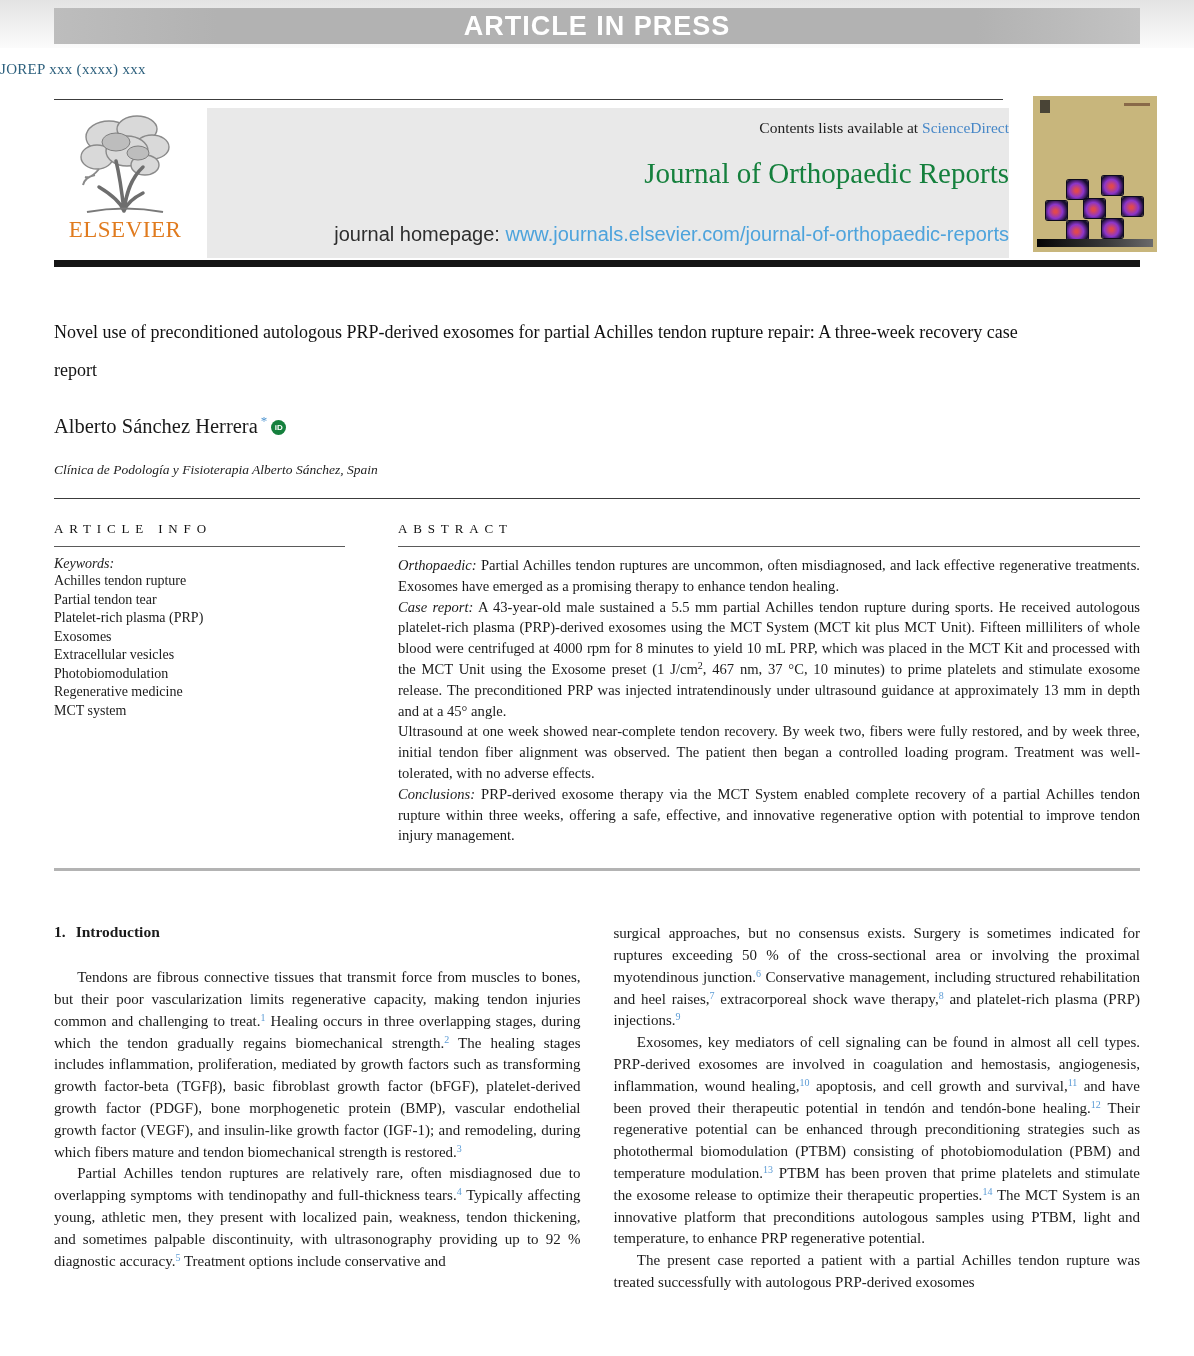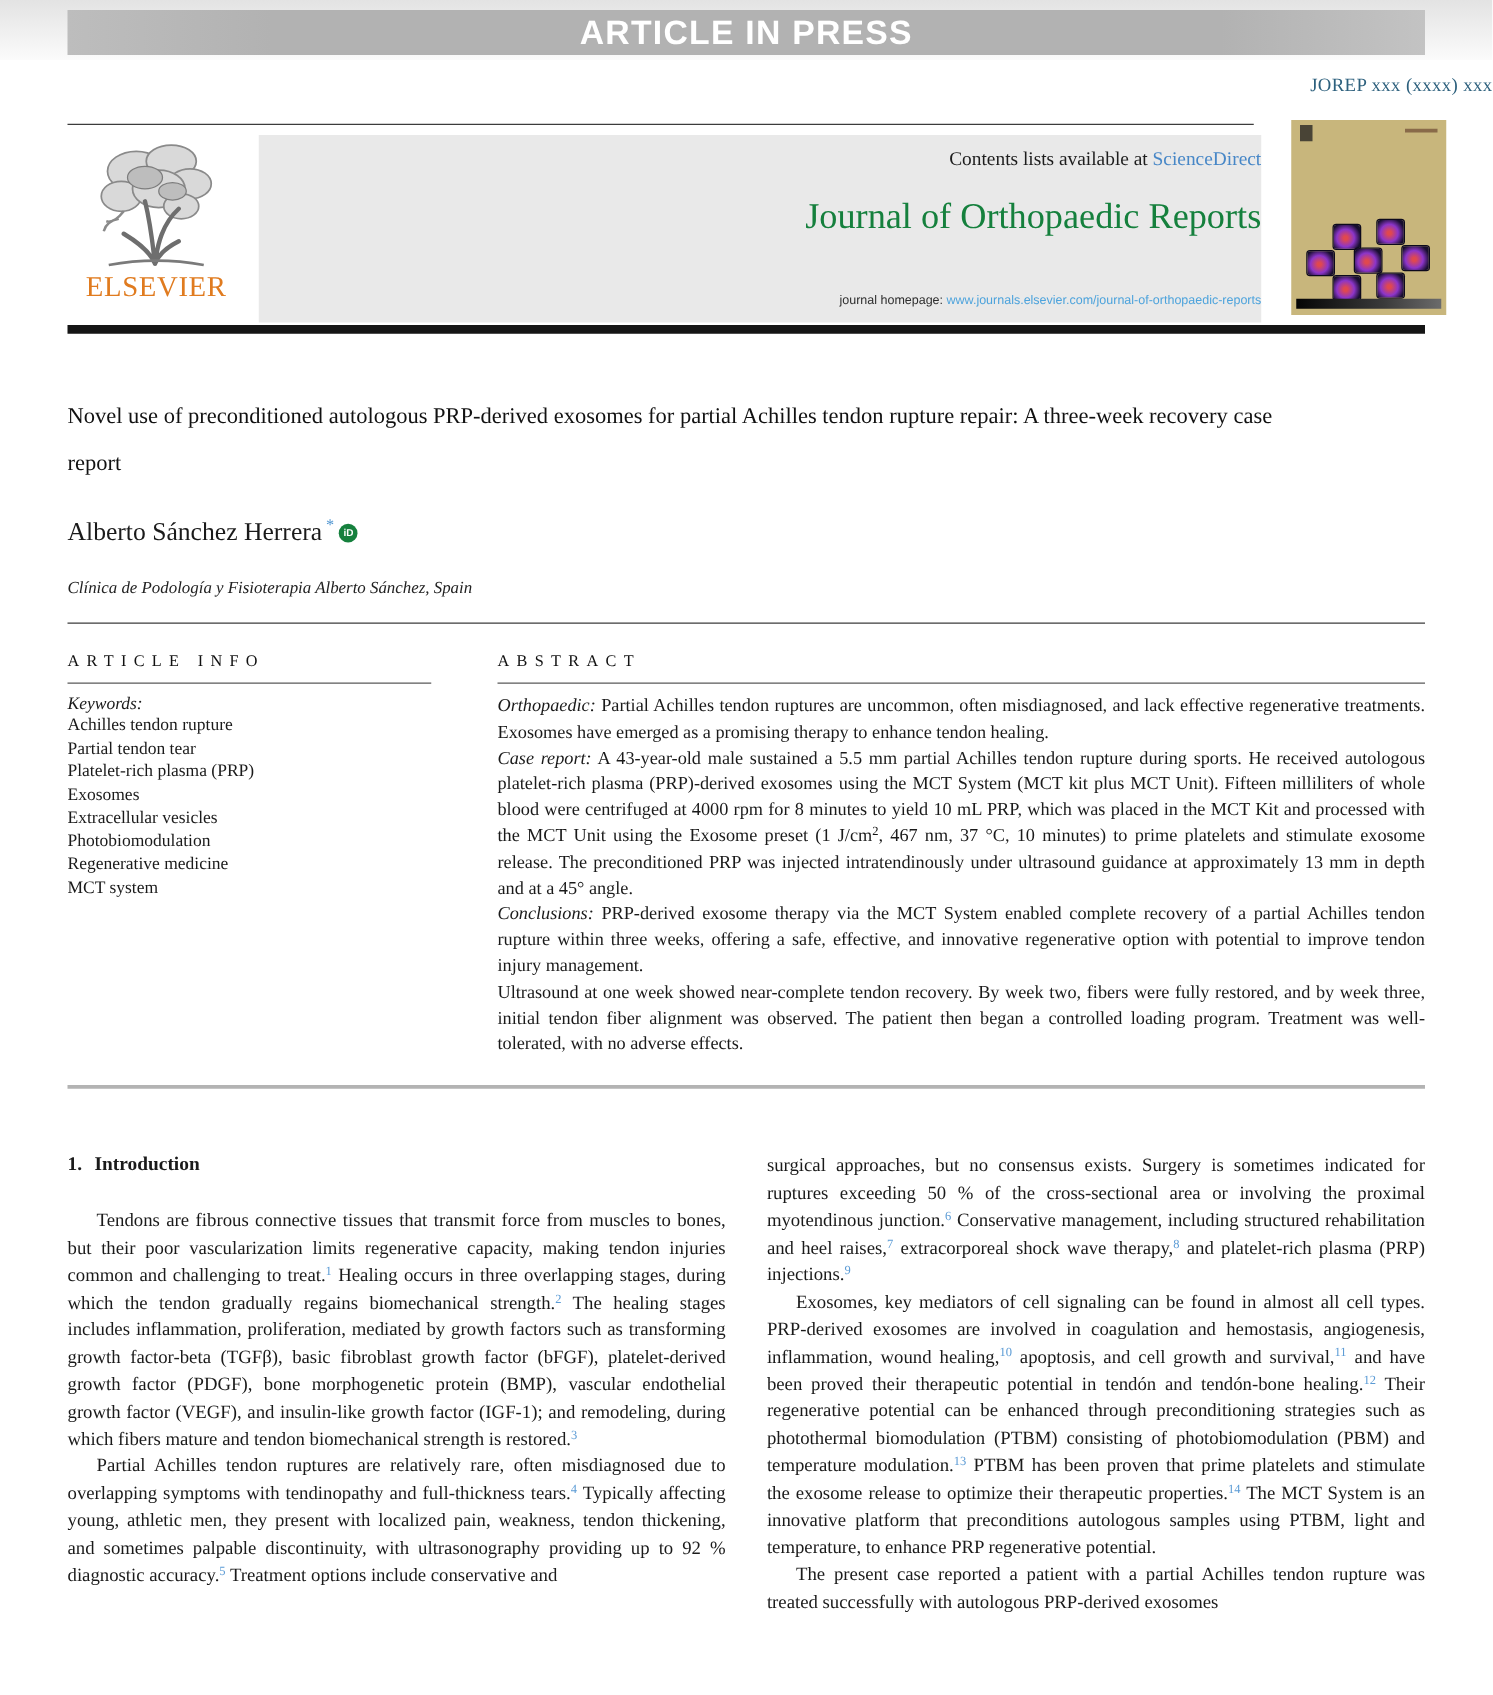--- a/index.html
+++ b/index.html
@@ -6,33 +6,33 @@
   html,body { width:1194px; background:#ffffff; }
   body { height:1356px; overflow:hidden; font-family:"Liberation Serif", serif; color:#1a1a1a; position:relative; }
   .page { position:relative; width:1194px; height:1356px; overflow:hidden; }
 
   .top-shade { position:absolute; top:0; left:0; right:0; height:48px; background:linear-gradient(#e3e3e3,#fbfbfb); }
 
   .banner { position:relative; margin:8px 54px 0 54px; height:36px; background:linear-gradient(90deg,#bdbdbd,#b2b2b2 15%,#b2b2b2 85%,#c3c3c3);
             color:#ffffff; font-family:"Liberation Sans", sans-serif; font-weight:bold; font-size:27px; letter-spacing:1px;
             text-align:center; line-height:36px; }
 
-  .doi-line { position:relative; margin-top:17px; text-align:right; font-size:15px; color:#2d607d; letter-spacing:.3px;padding-left:36px; }
+  .doi-line { position:relative; margin-top:17px; text-align:left; font-size:15px; color:#2d607d; letter-spacing:.3px; }
 
   .masthead { position:relative; margin:21px 54px 0 54px; height:168px; }
   .mast-rule { position:absolute; top:0; left:0; width:949px; border-top:1.5px solid #3c3c3c; }
   .logo-block { position:absolute; left:2px; top:10px; width:138px; text-align:center; }
   .logo-block svg { display:block; margin:0 auto; }
   .elsevier-word { font-size:23px; color:#e07b1f; letter-spacing:.5px; margin-top:2px; font-family:"Liberation Serif", serif; }
 
   .head-gray { position:absolute; left:153px; top:9px; width:802px; height:150px; background:#e9e9e9; text-align:right; }
   .contents-line { margin-top:11px; font-size:15.5px; color:#1d1d1d; }
   .sd-link { color:#4787c7; }
   .journal-title { margin-top:20px; font-size:29px; color:#15803d; }
-  .homepage-line { position:absolute; bottom:12px; left:0; right:0; font-family:"Liberation Sans", sans-serif; font-size:10px; color:#2e2e2e; }
+  .homepage-line { position:absolute; bottom:12px; left:0; right:0; font-family:"Liberation Sans", sans-serif; font-size:20px; color:#2e2e2e; }
   .hp-link { color:#4da3dc; }
 
   .cover { position:absolute; left:979px; top:-3px; width:124px; height:156px; background:#c8b67c; overflow:hidden; }
   .cover-minilogo { position:absolute; left:7px; top:4px; width:10px; height:13px; background:#33302a; opacity:.85; }
   .cover-issn { position:absolute; right:7px; top:7px; width:26px; height:3px; background:#6e4a33; opacity:.7; }
   .cover-band { position:absolute; left:0; right:0; top:21px; height:57px; background:#5e2019; padding:4px 0 0 8px; }
   .cv-l1 { font-style:italic; font-size:8.5px; color:#d9b25f; }
   .cv-l2 { font-weight:bold; font-size:11.5px; color:#d9b25f; letter-spacing:.3px; }
   .cv-l3 { font-weight:bold; font-size:11.5px; color:#d9b25f; }
   .cv-cap1,.cv-cap2 { height:2px; background:#e6dcc2; opacity:.85; margin-top:2px; }
@@ -164,22 +164,22 @@
           <div>Regenerative medicine</div>
           <div>MCT system</div>
         </div>
     </div>
     <div class="abs-col">
       <div class="sec-head">ABSTRACT</div>
       <div class="sec-underline"></div>
       <div class="abs-text">
           <p><span class="seg-italic">Orthopaedic:</span><span> Partial Achilles tendon ruptures are uncommon, often misdiagnosed, and lack effective regenerative treatments. Exosomes have emerged as a promising therapy to enhance tendon healing.</span></p>
           <p><span class="seg-italic">Case report:</span><span> A 43-year-old male sustained a 5.5 mm partial Achilles tendon rupture during sports. He received autologous platelet-rich plasma (PRP)-derived exosomes using the MCT System (MCT kit plus MCT Unit). Fifteen milliliters of whole blood were centrifuged at 4000 rpm for 8 minutes to yield 10 mL PRP, which was placed in the MCT Kit and processed with the MCT Unit using the Exosome preset (1 J/cm</span><span class="seg-sup black">2</span><span>, 467 nm, 37 °C, 10 minutes) to prime platelets and stimulate exosome release. The preconditioned PRP was injected intratendinously under ultrasound guidance at approximately 13 mm in depth and at a 45° angle.</span></p>
+          <p><span>Ultrasound at one week showed near-complete tendon recovery. By week two, fibers were fully restored, and by week three, initial tendon fiber alignment was observed. The patient then began a controlled loading program. Treatment was well-tolerated, with no adverse effects.</span></p>
           <p><span class="seg-italic">Conclusions:</span><span> PRP-derived exosome therapy via the MCT System enabled complete recovery of a partial Achilles tendon rupture within three weeks, offering a safe, effective, and innovative regenerative option with potential to improve tendon injury management.</span></p>
-          <p><span>Ultrasound at one week showed near-complete tendon recovery. By week two, fibers were fully restored, and by week three, initial tendon fiber alignment was observed. The patient then began a controlled loading program. Treatment was well-tolerated, with no adverse effects.</span></p>
         </div>
     </div>
   </div>
 
   <div class="gray-rule"></div>
 
   <div class="body-row">
     <div class="body-col left">
       <div class="intro-head">
         <span class="num">1.</span><span>Introduction</span>

